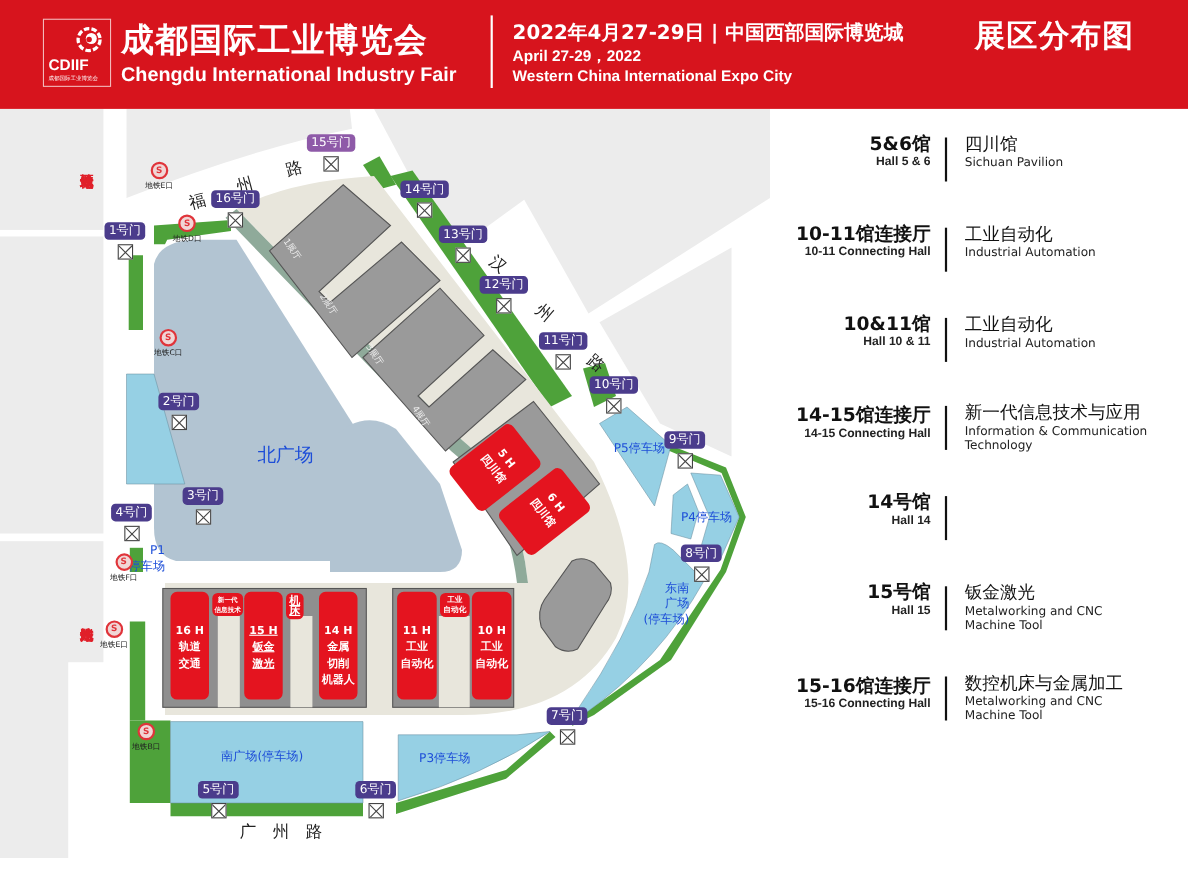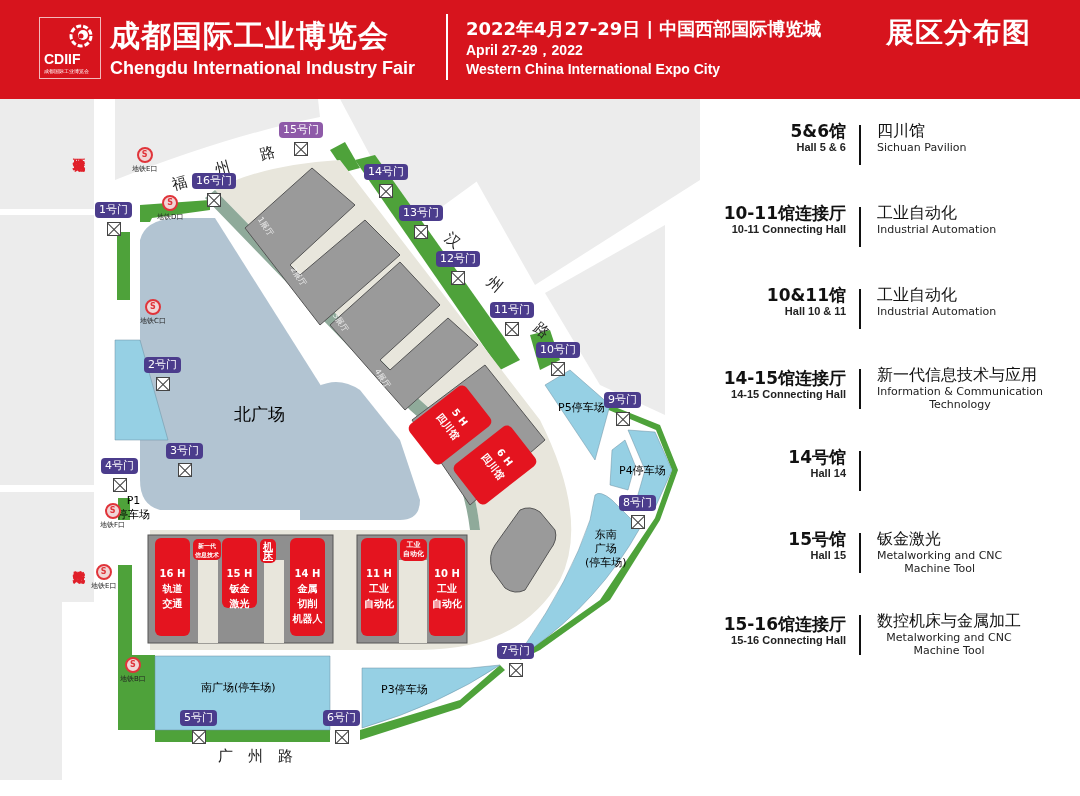--- a/index.html
+++ b/index.html
@@ -29,36 +29,36 @@
   .gate-label.purple { background: #8e5aa8; }
   .gate-icon { width: 14px; height: 14px; margin-top: 4px; border: 1px solid #444; background: #fff; position: relative; overflow: hidden; }
   .gate-icon::before, .gate-icon::after { content: ""; position: absolute; left: -3px; top: 6px; width: 18px; height: 1px; background: #444; }
   .gate-icon::before { transform: rotate(45deg); }
   .gate-icon::after { transform: rotate(-45deg); }
   .metro { position: absolute; display: flex; flex-direction: column; align-items: center; }
   .metro-icon { width: 16px; height: 16px; border-radius: 50%; background: #f0d6d6; border: 2px solid #e0343a; color: #e0343a; font-size: 8px; line-height: 12px; text-align: center; font-weight: bold; }
   .metro-label { font-size: 7px; color: #222; white-space: nowrap; margin-top: 1px; }
   .station { position: absolute; color: #e0202a; font-size: 12px; font-weight: bold; writing-mode: vertical-rl; letter-spacing: 0; }
   .road { position: absolute; font-size: 15px; color: #222; white-space: nowrap; }
-  .area-label { position: absolute; font-size: 11px; color: #000000; text-align: center; line-height: 14px; white-space: nowrap; }
+  .area-label { position: absolute; font-size: 11px; color: #1d4ed8; text-align: right; line-height: 14px; white-space: nowrap; }
   .hall { position: absolute; background: #e4141f; border-radius: 6px; color: #fff; font-weight: bold; font-size: 10px; text-align: center; line-height: 15px; display: flex; flex-direction: column; align-items: center; padding-top: 28px; }
   .hall-small { position: absolute; background: #e4141f; border-radius: 5px; color: #fff; font-weight: bold; text-align: center; display: flex; align-items: center; justify-content: center; line-height: 9px; }
   .hall-num { font-size: 10px; }
   .gray-hall-label { position: absolute; color: #eee; font-size: 8px; white-space: nowrap; }
 
   
   .legend { position: absolute; left: 700px; top: 99px; width: 380px; height: 697px; }
   .leg-row { position: absolute; left: 0; width: 380px; height: 40px; }
   .leg-left { position: absolute; right: 234px; top: 0; text-align: right; white-space: nowrap; }
   .leg-name-cn { font-size: 17px; font-weight: bold; color: #111; line-height: 20px; }
   .leg-name-en { font-size: 11px; font-weight: bold; color: #222; line-height: 13px; font-family: "Liberation Sans", sans-serif; }
   .leg-bar { position: absolute; left: 159px; top: 4px; width: 2px; height: 40px; background: #111; }
   .leg-right { position: absolute; left: 177px; top: 0; white-space: nowrap; }
   .leg-cat-cn { font-size: 16px; color: #111; line-height: 20px; }
-  .leg-cat-en { font-size: 11px; color: #222; line-height: 13px; font-family: "DejaVu Sans", sans-serif; text-align: center; }
+  .leg-cat-en { font-size: 11px; color: #222; line-height: 13px; font-family: "DejaVu Sans", sans-serif; }
 </style>
 </head>
 <body>
 
 <div class="header">
   <div class="logo-box">
     <svg class="logo-swirl" viewBox="0 0 28 26">
       <circle cx="15" cy="13" r="10" fill="none" stroke="#fff" stroke-width="3" stroke-dasharray="5 2"></circle>
       <circle cx="17" cy="12" r="5" fill="#fff"></circle>
       <circle cx="15" cy="13" r="2.5" fill="#d7141d"></circle>
@@ -143,21 +143,21 @@
 
   <div class="hall" style="left:155px;top:439px;width:35px;height:98px;">
     <span>16 H</span>
     <span>轨道</span>
     <span>交通</span>
   </div>
   <div class="hall-small" style="left:193px;top:440px;width:28px;height:21px;font-size:6px;flex-direction:column;">
     <span>新一代</span>
     <span>信息技术</span>
   </div>
-  <div class="hall" style="left:222px;top:439px;width:35px;height:70px;">
+  <div class="hall" style="left:222px;top:439px;width:35px;height:98px;text-decoration:underline;">
     <span>15 H</span>
     <span>钣金</span>
     <span>激光</span>
   </div>
   <div class="hall-small" style="left:260px;top:440px;width:16px;height:24px;font-size:10px;text-decoration:underline;">
     <span>机床</span>
   </div>
   <div class="hall" style="left:290px;top:439px;width:35px;height:98px;">
     <span>14 H</span>
     <span>金属</span>

